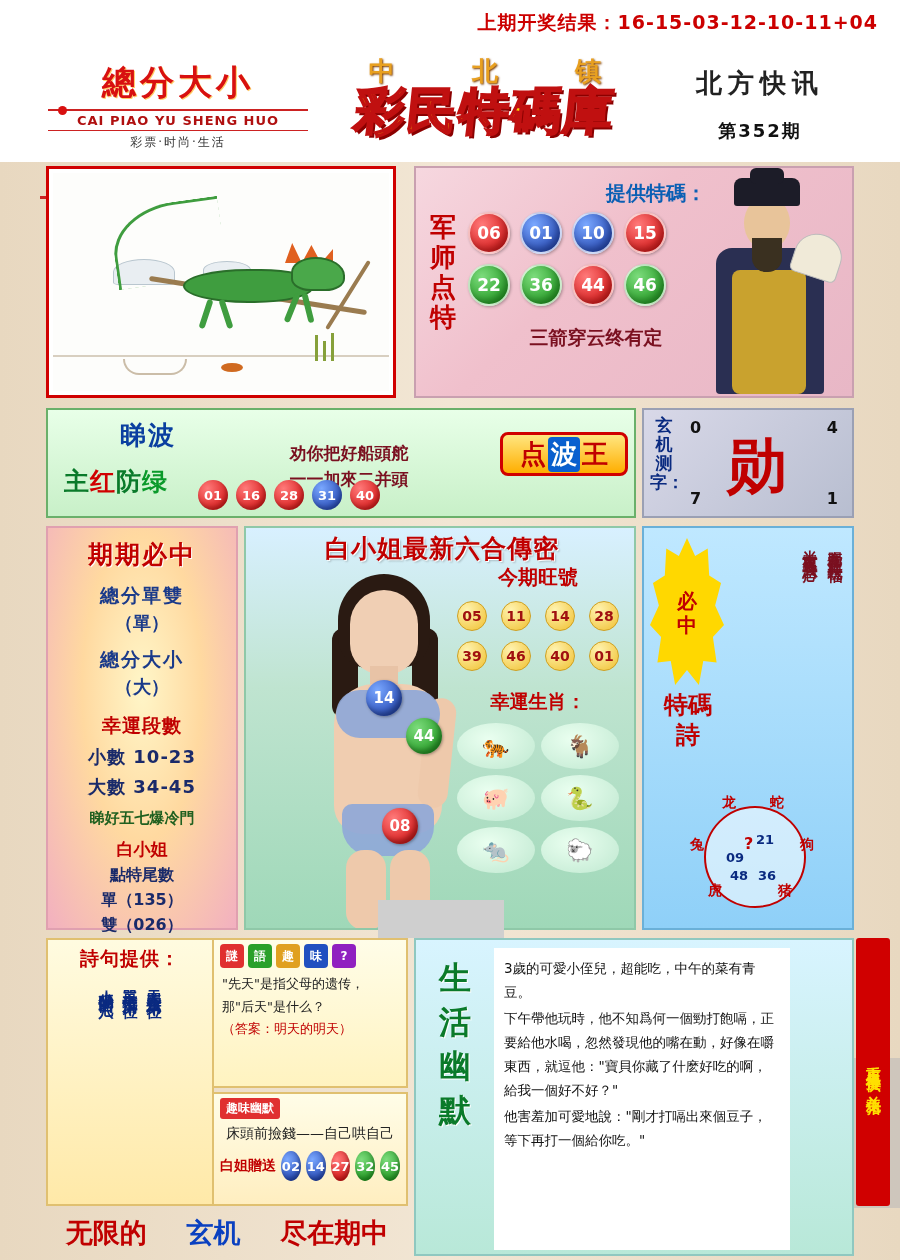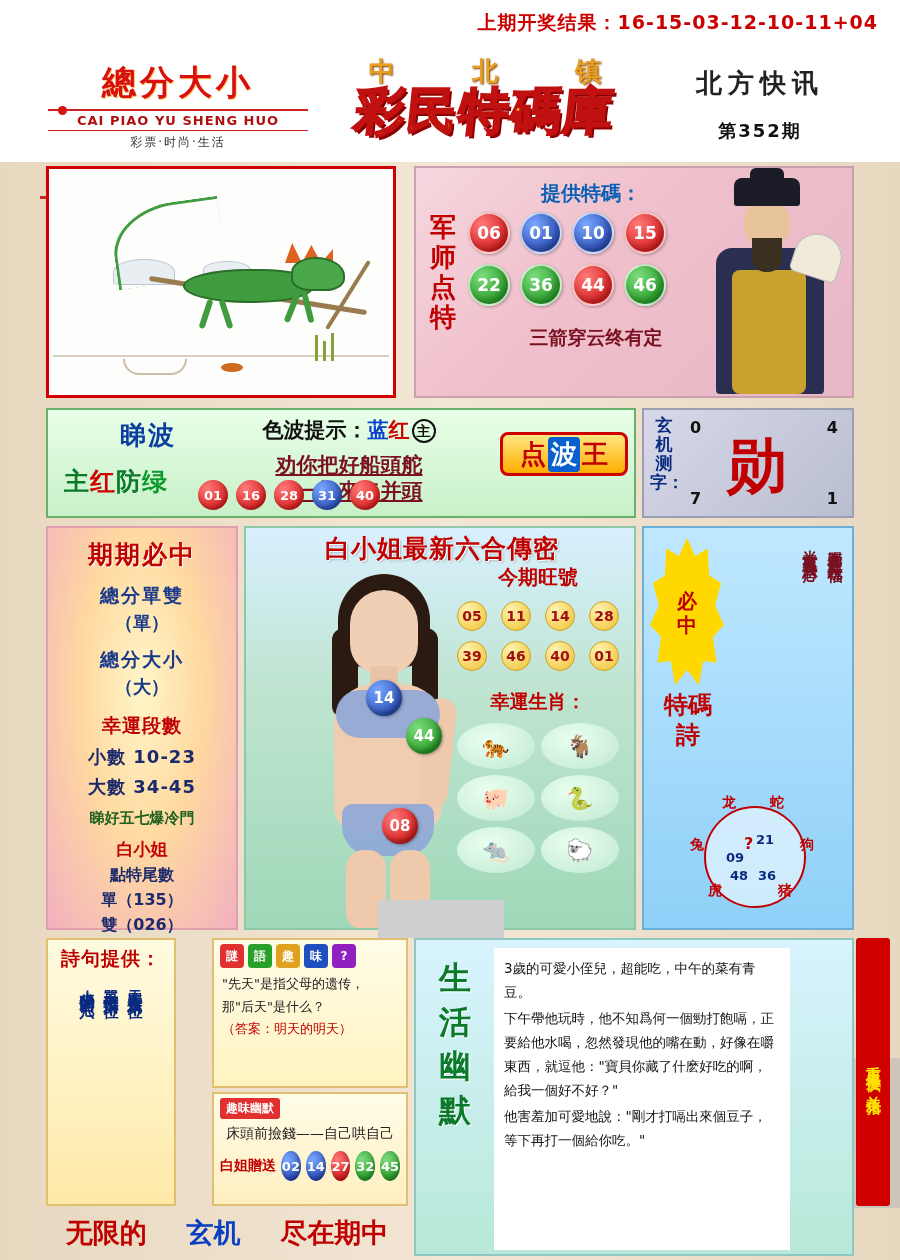--- a/index.html
+++ b/index.html
@@ -150,21 +150,21 @@
     background: linear-gradient(135deg,#f6d7df 0%, #f0c0cc 40%, #e8b7c6 100%);
     border: 2px solid #c9a0b0;
     overflow:hidden;
   }
   .js-vlabel {
     position:absolute; left:8px; top:44px; width:38px;
     font-size:26px; font-weight:bold; color:#c00000; line-height:30px;
     text-align:center;
   }
   .js-title {
-    position:absolute; left:60px; top:12px; width:230px; text-align:center;
+    position:absolute; left:60px; top:12px; width:230px; text-align:right;
     font-size:20px; font-weight:bold; color:#0a5fb4;
   }
   .js-balls { position:absolute; left:52px; top:44px; width:250px; }
   .js-row { display:flex; gap:10px; margin-bottom:10px; }
   .ball {
     width: 42px; height: 42px; border-radius:50%;
     display:flex; align-items:center; justify-content:center;
     font-size:17px; font-weight:bold; color:#fff;
     border:2px solid rgba(255,255,255,.7);
     box-shadow: inset -3px -4px 6px rgba(0,0,0,.25), 1px 1px 3px rgba(0,0,0,.3);
@@ -203,21 +203,21 @@
   .bl-2 .hi2 { color:#0a9a2a; }
   .band-mid { position:absolute; left:136px; top:6px; width:330px; text-align:center; }
   .bm-title { font-size:21px; font-weight:bold; color:#111; }
   .bm-title .blue { color:#0a3fd0; }
   .bm-title .red { color:#d00000; }
   .bm-badge {
     display:inline-block; width:24px;height:24px;border-radius:50%;
     border:2px solid #111; font-size:14px; line-height:20px; text-align:center; color:#111;
     vertical-align:middle; margin-left:2px;
   }
-  .bm-poem { margin-top:8px; font-size:21px; font-weight:bold; color:#7a1020; line-height:26px;text-decoration:underline;}
+  .bm-poem { margin-top:24px; font-size:17px; font-weight:bold; color:#7a1020; line-height:26px;}
   .band-balls { position:absolute; left:150px; bottom:6px; display:flex; gap:8px; }
   .ball-s {
     width:30px;height:30px;border-radius:50%;display:flex;align-items:center;justify-content:center;
     font-size:13px;font-weight:bold;color:#fff;
     box-shadow: inset -2px -3px 4px rgba(0,0,0,.25);
   }
   .band-right {
     position:absolute; right:6px; top:22px; width:128px; height:44px;
     background: linear-gradient(180deg,#ffe680,#ffae00);
     border:3px solid #d00000; border-radius:8px;
@@ -356,21 +356,21 @@
     border-radius:50%; border:2px solid #c00000; background:rgba(255,255,255,.55);
   }
   .wheel-lbl { position:absolute; font-size:14px; font-weight:bold; color:#c00000; }
   .wheel-num { position:absolute; font-size:13px; font-weight:bold; color:#0a2a80; }
   .wheel-q  { position:absolute; left:64px; top:40px; font-size:16px; font-weight:bold; color:#c00000;}
 
   
   .bottom { position:absolute; left:0; top:776px; width:900px; height:322px; }
 
   .shiju {
-    position:absolute; left:46px; top:0; width:130px; height:268px;
+    position:absolute; left:46px; top:0; width:168px; height:268px;
     background: linear-gradient(180deg,#fffbe0,#ffe9a8);
     border:2px solid #e0c070;
   }
   .sj-title { text-align:center; margin-top:6px; font-size:19px; font-weight:bold; color:#c00000; letter-spacing:1px;}
   .sj-cols {
     margin-top:6px; display:flex; flex-direction:row-reverse; justify-content:center; gap:4px;
     font-size:15px; font-weight:bold; color:#0a2a80;
   }
   .sj-col { writing-mode: vertical-rl; text-orientation: upright; letter-spacing:2px; line-height:20px;}
 
@@ -538,23 +538,20 @@
     </div>
 
     <div class="band">
       <div class="band-left">
         <div class="bl-1">睇波</div>
         <div class="bl-2">
           <span>主</span><span class="hi">红</span><span>防</span><span class="hi2">绿</span>
         </div>
       </div>
       <div class="band-mid">
-        <div class="bm-title">
-          <span>色波提示：</span><span class="blue">蓝</span><span class="red">红</span><span class="bm-badge">主</span>
-        </div>
         <div class="bm-poem">
           <div>劝你把好船頭舵</div>
           <div>一一加來二并頭</div>
         </div>
       </div>
       <div class="band-balls">
         <div class="ball-s b-red">01</div>
         <div class="ball-s b-red">16</div>
         <div class="ball-s b-red">28</div>
         <div class="ball-s b-blue">31</div>

